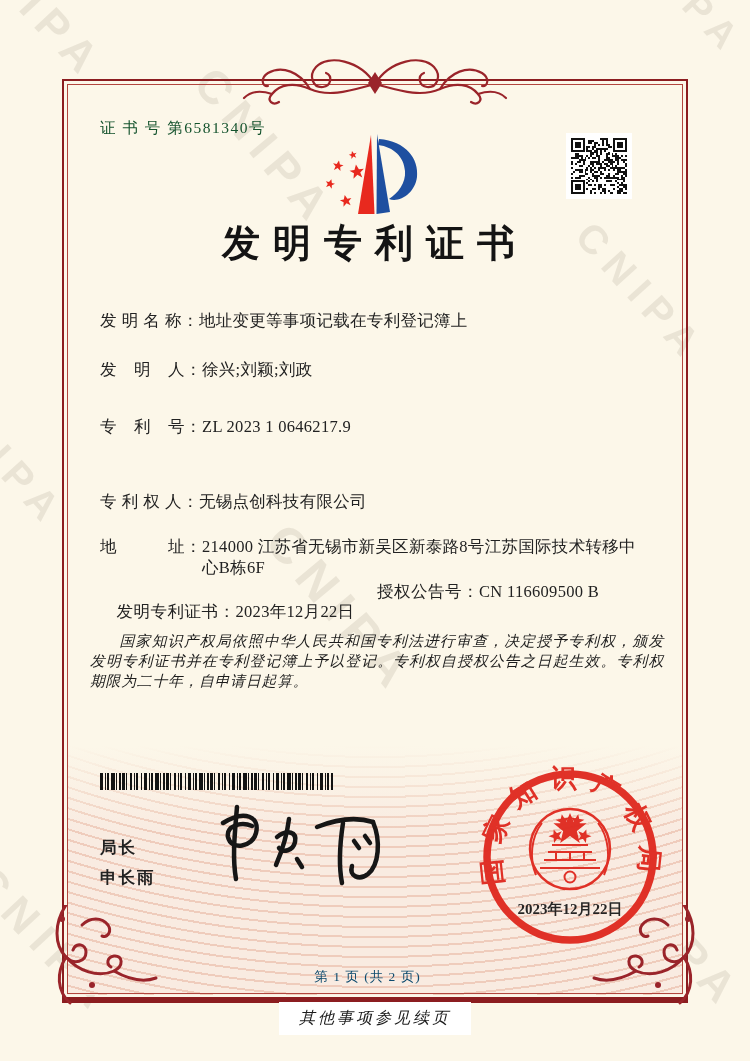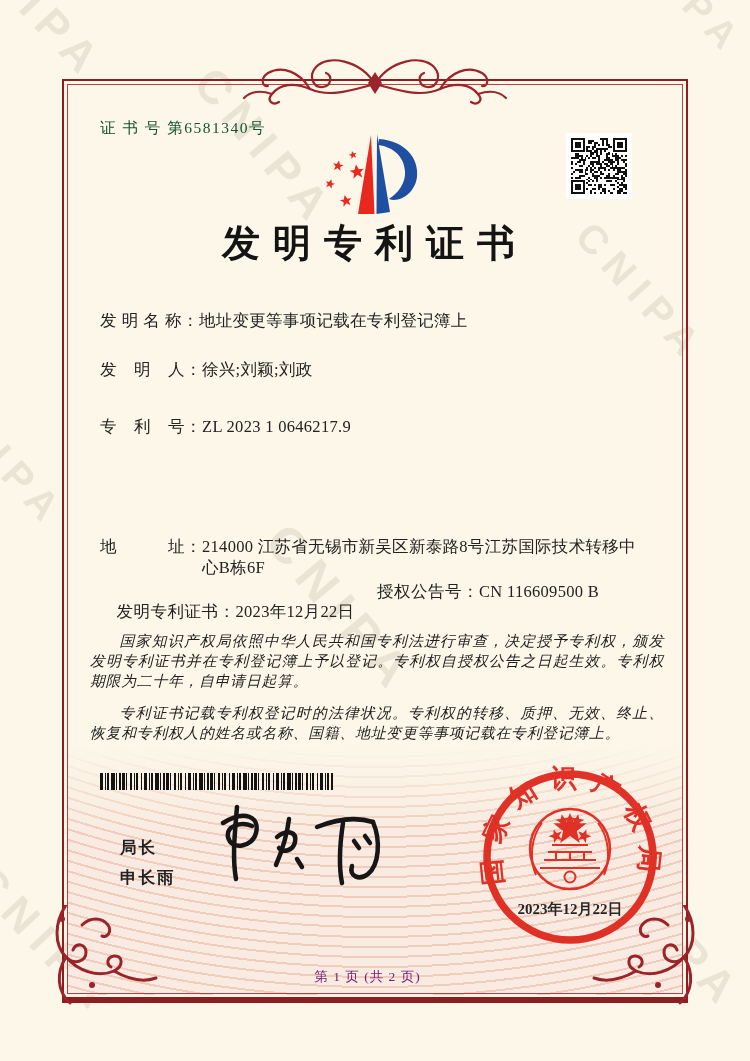--- a/index.html
+++ b/index.html
@@ -31,25 +31,25 @@
   .row-addr{white-space:normal;width:560px;}
   .row-addr .val{display:inline-block;vertical-align:top;width:450px;white-space:normal;line-height:21px;}
   .pair2{position:absolute;left:277px;top:0;}
   
   .legal{position:absolute;left:90px;top:619px;width:574px;font-size:14.8px;line-height:19.8px;
       font-style:italic;letter-spacing:0.8px;color:#1c1c1c;text-align:justify;}
   .legal p{margin:13px 0 9px 0;text-indent:2em;}
   
   .barcode{position:absolute;left:100px;top:773px;line-height:0;}
   .signer{position:absolute;left:100px;font-family:"Liberation Sans","DejaVu Sans",sans-serif;
-      font-size:16.5px;font-weight:600;letter-spacing:2px;color:#222;margin-left:20px;}
+      font-size:16.5px;font-weight:600;letter-spacing:2px;color:#222;}
   .signature{position:absolute;left:205px;top:793px;}
   .seal{position:absolute;left:478px;top:765px;opacity:0.95;}
   .page-num{position:absolute;left:0;right:15px;top:968px;text-align:center;font-size:13.5px;
-      letter-spacing:1px;color:#701a75;}
+      letter-spacing:1px;color:#0c4a6e;}
   .note-wrap{position:absolute;left:0;right:0;top:1002px;text-align:center;}
   .note{display:inline-block;background:#ffffff;padding:6px 20px;font-size:16px;font-style:italic;
       letter-spacing:3px;color:#1c1c1c;}
 </style>
 </head>
 <body>
 
 <div class="page">
 
   <div class="wm" style="left:-58px;top:-20px;font-size:44px;transform:rotate(47deg);">CNIPA</div>
@@ -132,28 +132,28 @@
         <path id="qr-grid" fill="#111" d="M15,0h1v1h-1zM16,0h1v1h-1zM17,0h1v1h-1zM18,0h1v1h-1zM9,1h1v1h-1zM10,1h1v1h-1zM11,1h1v1h-1zM16,1h1v1h-1zM18,1h1v1h-1zM9,2h1v1h-1zM10,2h1v1h-1zM12,2h1v1h-1zM13,2h1v1h-1zM16,2h1v1h-1zM18,2h1v1h-1zM12,3h1v1h-1zM14,3h1v1h-1zM16,3h1v1h-1zM18,3h1v1h-1zM19,3h1v1h-1zM8,4h1v1h-1zM9,4h1v1h-1zM11,4h1v1h-1zM12,4h1v1h-1zM19,4h1v1h-1zM20,4h1v1h-1zM8,5h1v1h-1zM11,5h1v1h-1zM13,5h1v1h-1zM14,5h1v1h-1zM15,5h1v1h-1zM16,5h1v1h-1zM17,5h1v1h-1zM18,5h1v1h-1zM8,6h1v1h-1zM9,6h1v1h-1zM10,6h1v1h-1zM12,6h1v1h-1zM13,6h1v1h-1zM15,6h1v1h-1zM17,6h1v1h-1zM10,7h1v1h-1zM11,7h1v1h-1zM12,7h1v1h-1zM13,7h1v1h-1zM15,7h1v1h-1zM19,7h1v1h-1zM2,8h1v1h-1zM3,8h1v1h-1zM10,8h1v1h-1zM11,8h1v1h-1zM13,8h1v1h-1zM15,8h1v1h-1zM18,8h1v1h-1zM19,8h1v1h-1zM21,8h1v1h-1zM23,8h1v1h-1zM2,9h1v1h-1zM3,9h1v1h-1zM4,9h1v1h-1zM5,9h1v1h-1zM8,9h1v1h-1zM10,9h1v1h-1zM13,9h1v1h-1zM14,9h1v1h-1zM18,9h1v1h-1zM21,9h1v1h-1zM22,9h1v1h-1zM23,9h1v1h-1zM24,9h1v1h-1zM26,9h1v1h-1zM28,9h1v1h-1zM0,10h1v1h-1zM1,10h1v1h-1zM2,10h1v1h-1zM3,10h1v1h-1zM5,10h1v1h-1zM7,10h1v1h-1zM9,10h1v1h-1zM11,10h1v1h-1zM12,10h1v1h-1zM14,10h1v1h-1zM18,10h1v1h-1zM19,10h1v1h-1zM23,10h1v1h-1zM24,10h1v1h-1zM25,10h1v1h-1zM4,11h1v1h-1zM5,11h1v1h-1zM6,11h1v1h-1zM7,11h1v1h-1zM14,11h1v1h-1zM17,11h1v1h-1zM18,11h1v1h-1zM19,11h1v1h-1zM20,11h1v1h-1zM21,11h1v1h-1zM23,11h1v1h-1zM24,11h1v1h-1zM26,11h1v1h-1zM27,11h1v1h-1zM28,11h1v1h-1zM0,12h1v1h-1zM3,12h1v1h-1zM4,12h1v1h-1zM6,12h1v1h-1zM10,12h1v1h-1zM11,12h1v1h-1zM12,12h1v1h-1zM13,12h1v1h-1zM14,12h1v1h-1zM16,12h1v1h-1zM19,12h1v1h-1zM20,12h1v1h-1zM21,12h1v1h-1zM22,12h1v1h-1zM24,12h1v1h-1zM27,12h1v1h-1zM0,13h1v1h-1zM2,13h1v1h-1zM6,13h1v1h-1zM10,13h1v1h-1zM11,13h1v1h-1zM13,13h1v1h-1zM14,13h1v1h-1zM15,13h1v1h-1zM17,13h1v1h-1zM18,13h1v1h-1zM20,13h1v1h-1zM21,13h1v1h-1zM24,13h1v1h-1zM28,13h1v1h-1zM4,14h1v1h-1zM5,14h1v1h-1zM9,14h1v1h-1zM11,14h1v1h-1zM15,14h1v1h-1zM18,14h1v1h-1zM19,14h1v1h-1zM21,14h1v1h-1zM23,14h1v1h-1zM28,14h1v1h-1zM0,15h1v1h-1zM8,15h1v1h-1zM10,15h1v1h-1zM12,15h1v1h-1zM14,15h1v1h-1zM15,15h1v1h-1zM16,15h1v1h-1zM17,15h1v1h-1zM20,15h1v1h-1zM21,15h1v1h-1zM22,15h1v1h-1zM23,15h1v1h-1zM24,15h1v1h-1zM25,15h1v1h-1zM26,15h1v1h-1zM27,15h1v1h-1zM2,16h1v1h-1zM3,16h1v1h-1zM4,16h1v1h-1zM5,16h1v1h-1zM7,16h1v1h-1zM8,16h1v1h-1zM10,16h1v1h-1zM11,16h1v1h-1zM14,16h1v1h-1zM17,16h1v1h-1zM19,16h1v1h-1zM22,16h1v1h-1zM24,16h1v1h-1zM25,16h1v1h-1zM28,16h1v1h-1zM1,17h1v1h-1zM4,17h1v1h-1zM5,17h1v1h-1zM7,17h1v1h-1zM10,17h1v1h-1zM12,17h1v1h-1zM13,17h1v1h-1zM15,17h1v1h-1zM24,17h1v1h-1zM25,17h1v1h-1zM26,17h1v1h-1zM27,17h1v1h-1zM28,17h1v1h-1zM0,18h1v1h-1zM7,18h1v1h-1zM8,18h1v1h-1zM11,18h1v1h-1zM15,18h1v1h-1zM16,18h1v1h-1zM19,18h1v1h-1zM23,18h1v1h-1zM24,18h1v1h-1zM27,18h1v1h-1zM28,18h1v1h-1zM4,19h1v1h-1zM5,19h1v1h-1zM6,19h1v1h-1zM11,19h1v1h-1zM12,19h1v1h-1zM13,19h1v1h-1zM14,19h1v1h-1zM18,19h1v1h-1zM19,19h1v1h-1zM22,19h1v1h-1zM26,19h1v1h-1zM28,19h1v1h-1zM0,20h1v1h-1zM2,20h1v1h-1zM3,20h1v1h-1zM4,20h1v1h-1zM9,20h1v1h-1zM12,20h1v1h-1zM13,20h1v1h-1zM15,20h1v1h-1zM17,20h1v1h-1zM18,20h1v1h-1zM19,20h1v1h-1zM20,20h1v1h-1zM21,20h1v1h-1zM22,20h1v1h-1zM23,20h1v1h-1zM24,20h1v1h-1zM26,20h1v1h-1zM27,20h1v1h-1zM8,21h1v1h-1zM10,21h1v1h-1zM13,21h1v1h-1zM24,21h1v1h-1zM25,21h1v1h-1zM26,21h1v1h-1zM27,21h1v1h-1zM9,22h1v1h-1zM11,22h1v1h-1zM13,22h1v1h-1zM18,22h1v1h-1zM19,22h1v1h-1zM20,22h1v1h-1zM23,22h1v1h-1zM27,22h1v1h-1zM8,23h1v1h-1zM24,23h1v1h-1zM26,23h1v1h-1zM9,24h1v1h-1zM10,24h1v1h-1zM12,24h1v1h-1zM14,24h1v1h-1zM15,24h1v1h-1zM17,24h1v1h-1zM20,24h1v1h-1zM21,24h1v1h-1zM22,24h1v1h-1zM25,24h1v1h-1zM26,24h1v1h-1zM27,24h1v1h-1zM28,24h1v1h-1zM14,25h1v1h-1zM15,25h1v1h-1zM24,25h1v1h-1zM27,25h1v1h-1zM28,25h1v1h-1zM8,26h1v1h-1zM11,26h1v1h-1zM12,26h1v1h-1zM14,26h1v1h-1zM16,26h1v1h-1zM17,26h1v1h-1zM22,26h1v1h-1zM25,26h1v1h-1zM26,26h1v1h-1zM28,26h1v1h-1zM10,27h1v1h-1zM16,27h1v1h-1zM17,27h1v1h-1zM19,27h1v1h-1zM24,27h1v1h-1zM25,27h1v1h-1zM26,27h1v1h-1zM10,28h1v1h-1zM12,28h1v1h-1zM15,28h1v1h-1zM17,28h1v1h-1zM20,28h1v1h-1zM21,28h1v1h-1zM24,28h1v1h-1zM25,28h1v1h-1zM27,28h1v1h-1zM28,28h1v1h-1z"></path>
       </g>
     </svg>
   </div>
 
   <div class="title">发明专利证书</div>
 
   <div class="row" style="top:310px;"><span class="lbl">发 明 名 称：</span><span class="val">地址变更等事项记载在专利登记簿上</span></div>
   <div class="row" style="top:359px;text-align:right;"><span class="lbl">发　明　人：</span><span class="val">徐兴;刘颖;刘政</span></div>
   <div class="row" style="top:416px;"><span class="lbl">专　利　号：</span><span class="val">ZL 2023 1 0646217.9</span></div>
+  <div class="row" style="top:491px;"><span class="lbl">专 利 权 人：</span><span class="val">无锡点创科技有限公司</span></div>
   <div class="row row-addr" style="top:536px;"><span class="lbl">地　　　址：</span><span class="val">214000 江苏省无锡市新吴区新泰路8号江苏国际技术转移中心B栋6F</span></div>
   <div class="row" style="top:581px;">
     <span class="lbl">发明专利证书：</span><span class="val">2023年12月22日</span><span class="pair2"><span class="lbl">授权公告号：</span><span class="val">CN 116609500 B</span></span>
   </div>
 
   <div class="legal">
     <p>国家知识产权局依照中华人民共和国专利法进行审查，决定授予专利权，颁发发明专利证书并在专利登记簿上予以登记。专利权自授权公告之日起生效。专利权期限为二十年，自申请日起算。</p>
-    <p>专利证书记载专利权登记时的法律状况。专利权的转移、质押、无效、终止、恢复和专利权人的姓名或名称、国籍、地址变更等事项记载在专利登记簿上。</p>
   </div>
 
   <div class="barcode">
     <svg width="233" height="17">
       <line x1="0" y1="8.5" x2="233" y2="8.5" stroke="#121212" stroke-width="17" stroke-dasharray="3 2 1 1 2 2 4 1 1 2 2 1 3 1 1 3 2 2 1 1 2 3 1 2"></line>
     </svg>
   </div>
 
   <div class="signer" style="top:837px;">局长</div>
   <div class="signer" style="top:867px;">申长雨</div>
@@ -192,14 +192,17 @@
         <path d="M-14,3 v8 M0,3 v8 M14,3 v8"></path>
         <circle cx="0" cy="28" r="5.5"></circle>
         <path d="M-34,26 C-41,10 -39,-12 -28,-26 M34,26 C41,10 39,-12 28,-26"></path>
       </g>
     </g>
     <text x="92" y="149" text-anchor="middle" font-size="15" font-weight="bold" fill="#1b1b1b" font-family="Liberation Serif, DejaVu Serif, serif">2023年12月22日</text>
   </svg>
 
   <div class="page-num">第 1 页 (共 2 页)</div>
 
+  <div class="note-wrap">
+    <span class="note">其他事项参见续页</span>
+  </div>
 
 </div>
 
 </body></html>

